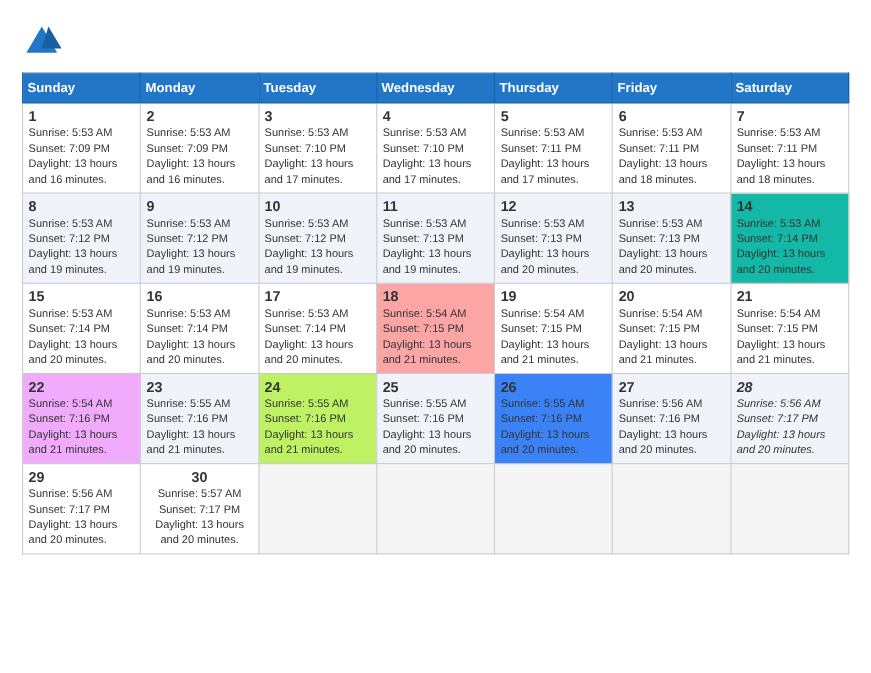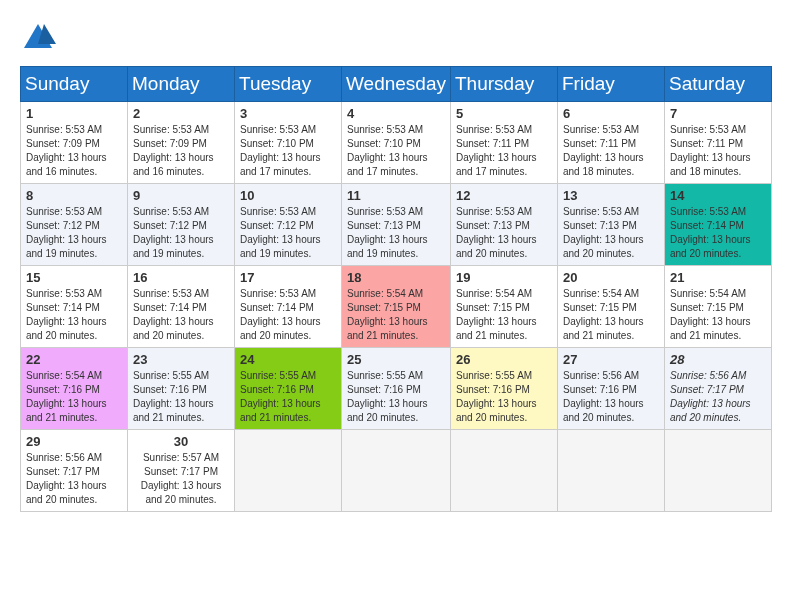--- a/index.html
+++ b/index.html
@@ -47,22 +47,22 @@
       color: #444;
     }
     .calendar {
       width: 100%;
       border-collapse: collapse;
       border: 1px solid #ccc;
     }
     .calendar th {
       background: #2176c7;
       color: #fff;
-      font-size: 19px;
-      font-weight: normal;
+      font-size: 12px;
+      font-weight: bold;
       padding: 6px 4px;
       text-align: left;
       border: 1px solid #1a5fa0;
     }
     .calendar td {
       vertical-align: top;
       padding: 4px 5px;
       border: 1px solid #ccc;
       font-size: 10.5px;
       color: #333;
@@ -302,37 +302,37 @@
         </div>
         </td>
         <td style="background: rgb(240, 244, 250);">
           <span class="day-num">23</span>
         <div class="day-info">
           Sunrise: 5:55 AM<br>
           Sunset: 7:16 PM<br>
           Daylight: 13 hours and 21 minutes.
         </div>
         </td>
-        <td style="background: #84cc16;">
+        <td style="background: #bef264;">
           <span class="day-num">24</span>
         <div class="day-info">
           Sunrise: 5:55 AM<br>
           Sunset: 7:16 PM<br>
           Daylight: 13 hours and 21 minutes.
         </div>
         </td>
         <td style="background: rgb(240, 244, 250);">
           <span class="day-num">25</span>
         <div class="day-info">
           Sunrise: 5:55 AM<br>
           Sunset: 7:16 PM<br>
           Daylight: 13 hours and 20 minutes.
         </div>
         </td>
-        <td style="background: #fef9c3;">
+        <td style="background: #3b82f6;">
           <span class="day-num">26</span>
         <div class="day-info">
           Sunrise: 5:55 AM<br>
           Sunset: 7:16 PM<br>
           Daylight: 13 hours and 20 minutes.
         </div>
         </td>
         <td style="background: rgb(240, 244, 250);">
           <span class="day-num">27</span>
         <div class="day-info">

